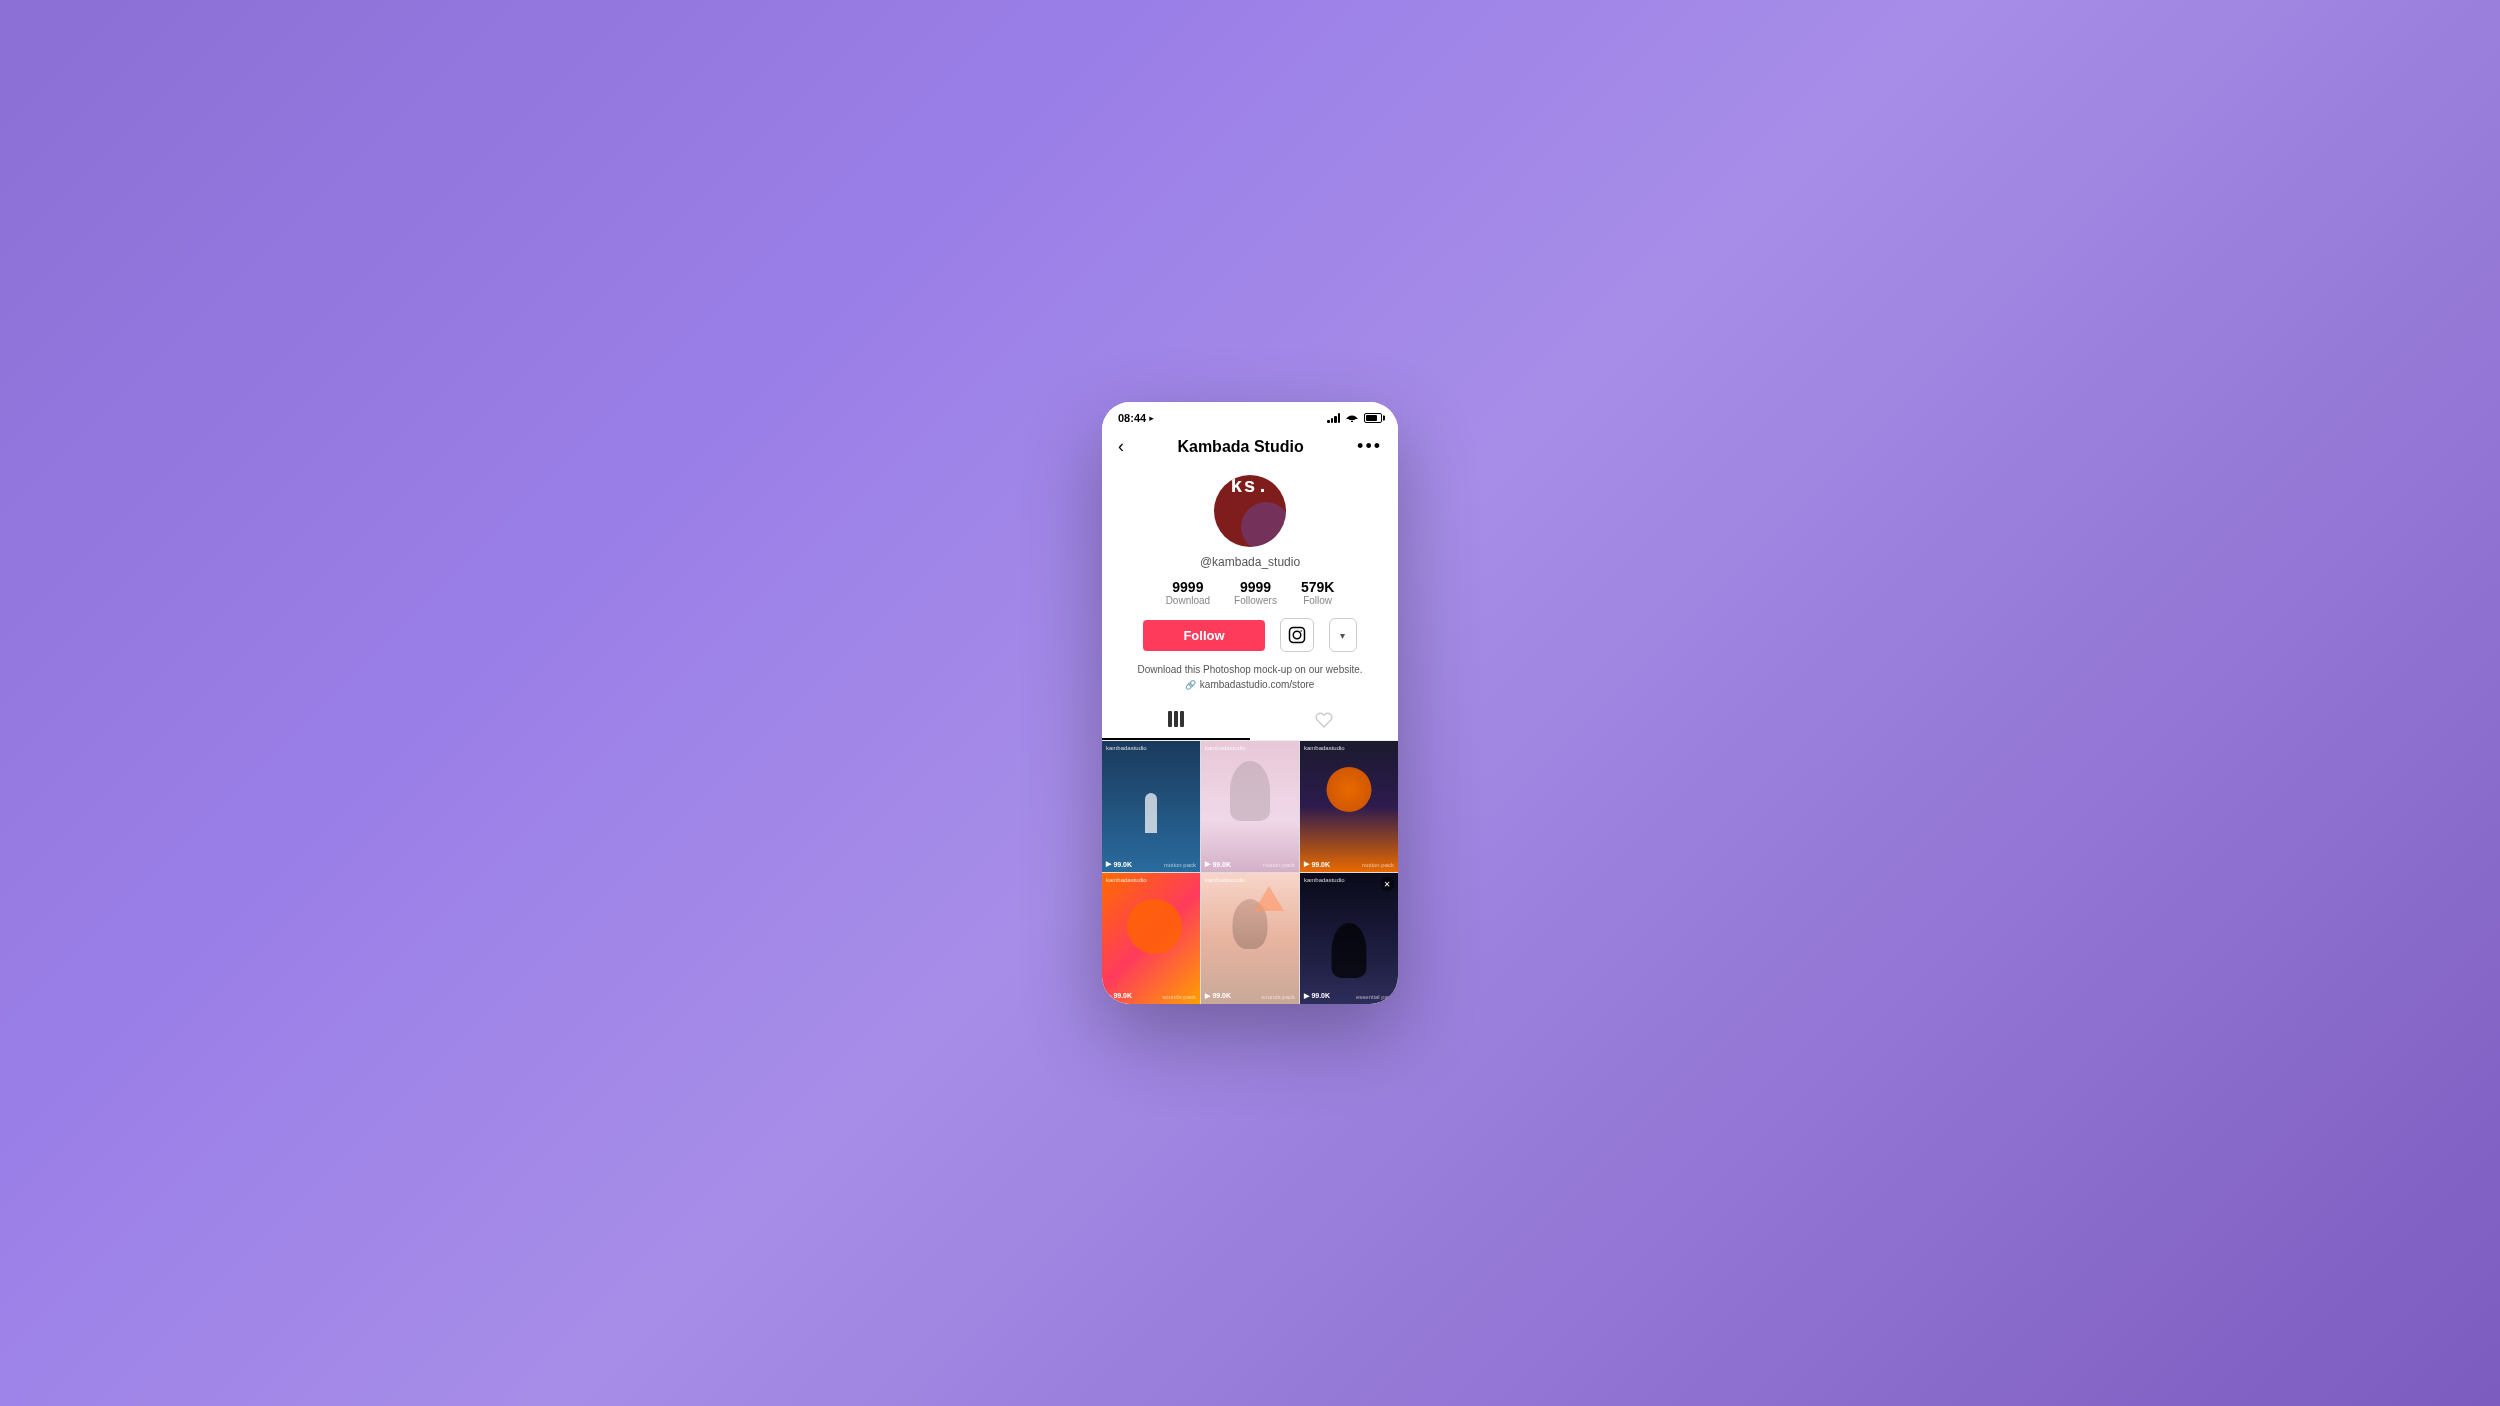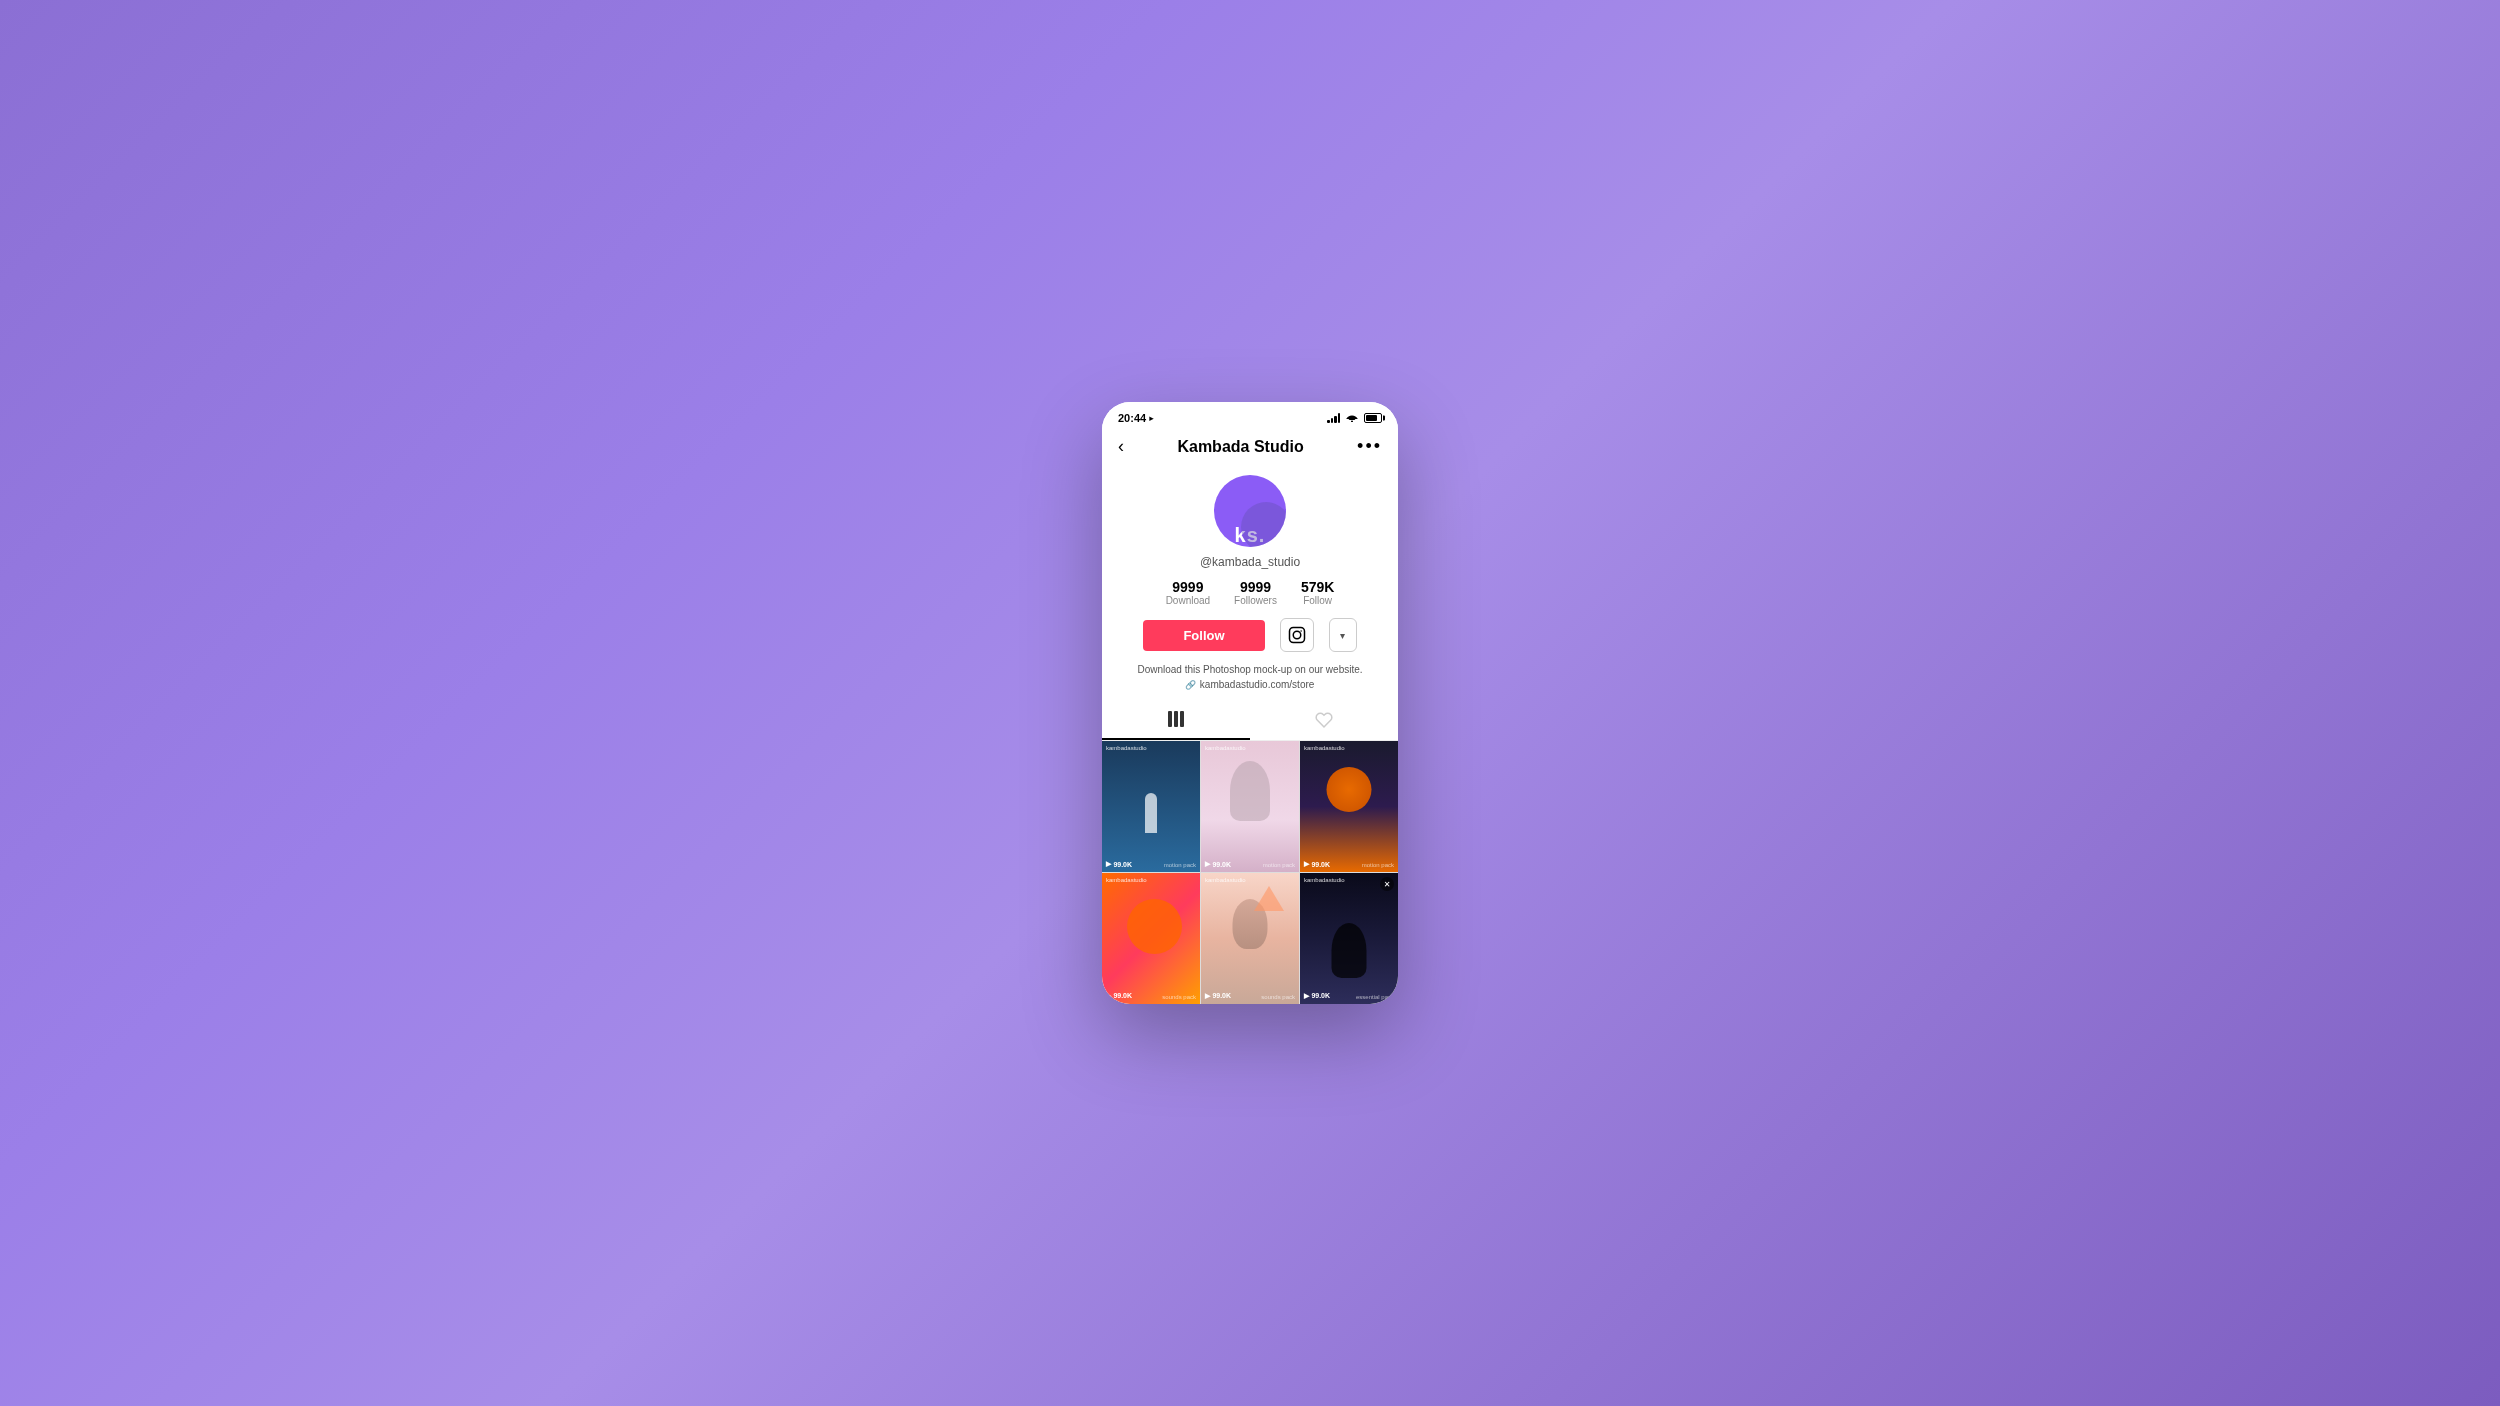--- a/index.html
+++ b/index.html
@@ -127,27 +127,28 @@
       flex-direction: column;
       align-items: center;
       padding: 10px 16px 0;
       background: #fff;
     }
 
     .avatar-container {
       width: 72px;
       height: 72px;
       border-radius: 50%;
-      background: #8b5cf6;
-      display: flex;
-      align-items: flex-end;
+      background: #7f1d1d;
+      display: flex;
+      align-items: flex-start;
       justify-content: center;
       margin-bottom: 8px;
       position: relative;
       overflow: hidden;
+      font-family: Liberation Mono, monospace;
     }
 
     .avatar-text {
       color: #fff;
       font-size: 20px;
       font-weight: 700;
       letter-spacing: 1px;
     }
 
     .avatar-container::before {
@@ -434,21 +435,21 @@
       right: 15%;
     }
   </style>
 </head>
 <body>
 
 <div class="phone-container">
 
   <div class="status-bar">
     <div style="display:flex;align-items:center;gap:3px;">
-      <span class="status-time">20:44</span>
+      <span class="status-time">08:44</span>
       <span style="font-size:9px;color:#000;">▸</span>
     </div>
     <div class="status-icons">
       <div class="signal-bars">
         <span></span>
           <span></span>
           <span></span>
           <span></span>
       </div>
       <span style="font-size:9px;margin:0 2px;">

